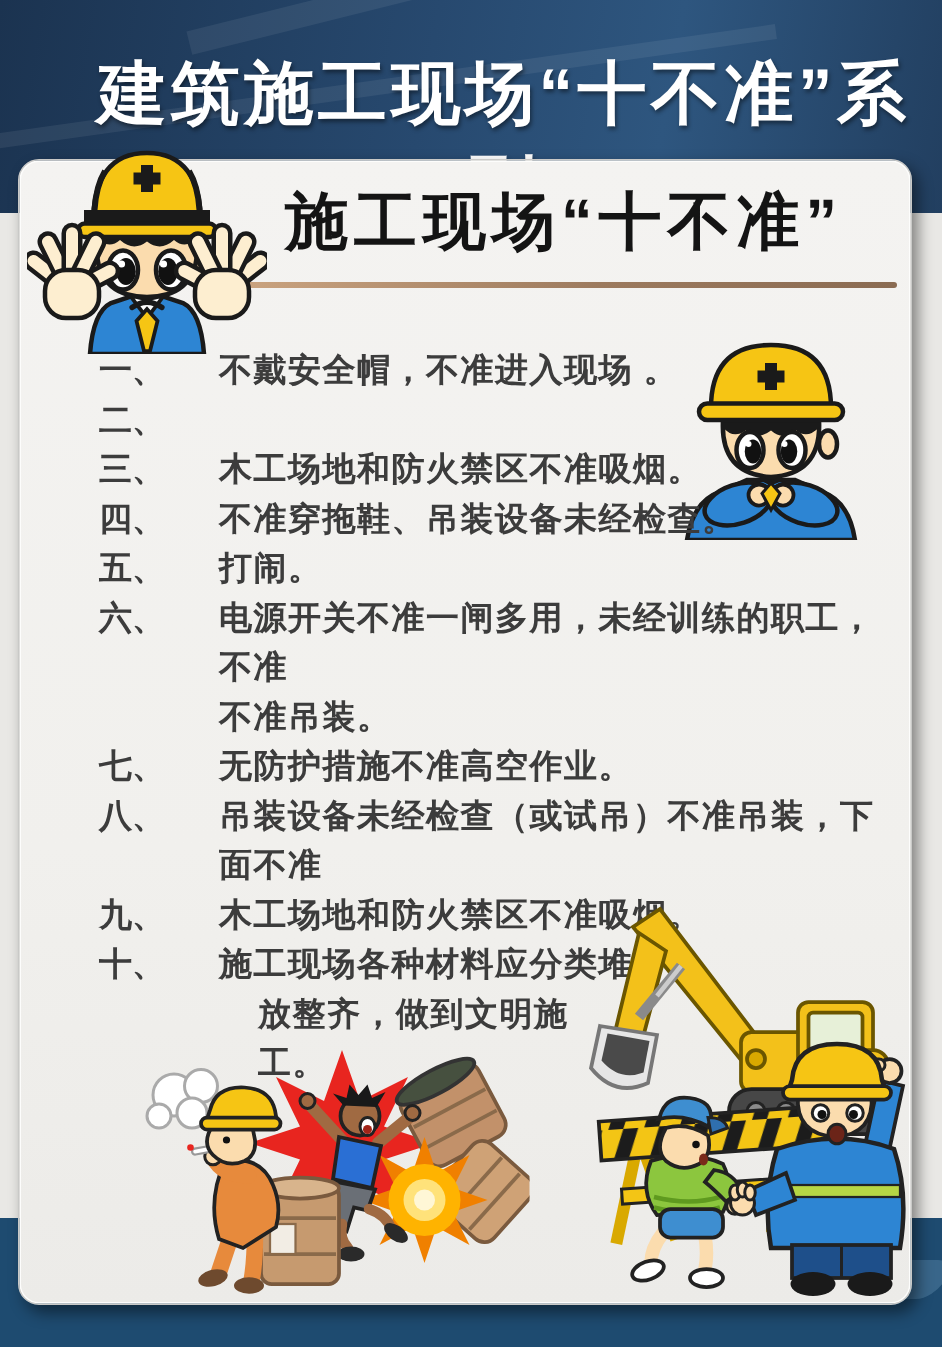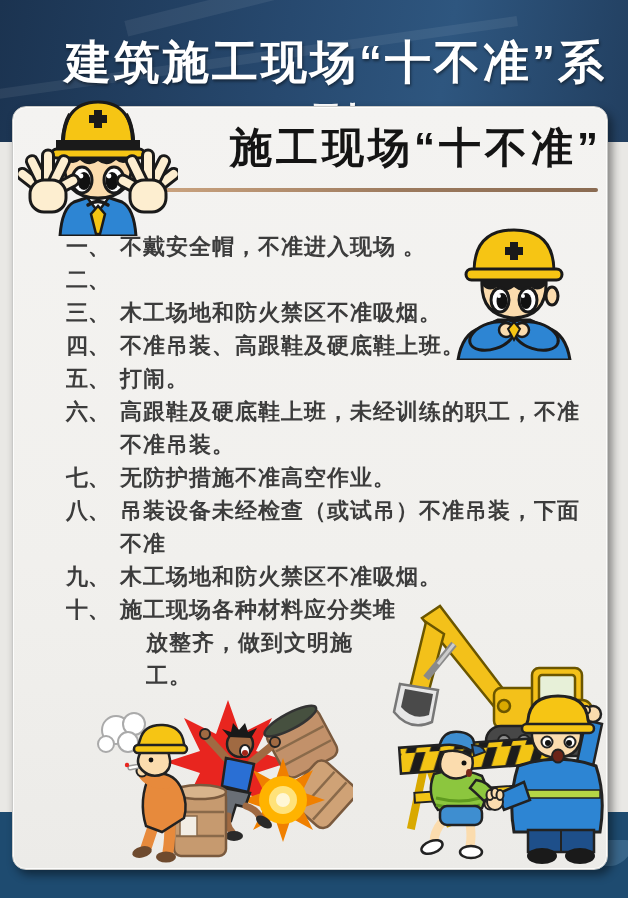--- a/index.html
+++ b/index.html
@@ -24,36 +24,36 @@
     text-shadow:1px 2px 3px rgba(0,0,0,.45);
   }
   
   .card{
     position:absolute;left:12px;top:106px;width:594px;height:762px;
     background:linear-gradient(180deg,#f4f3f1 0%,#f1f0ed 60%,#ecebe8 100%);
     border-radius:14px;border:1px solid #c9c9c7;
     box-shadow:4px 5px 10px rgba(0,0,0,.45), inset 0 0 0 1px #fdfdfc;
   }
   .poster-title{
-    position:absolute;left:150px;top:120px;width:452px;text-align:right;
+    position:absolute;left:150px;top:120px;width:452px;text-align:center;
     color:#141414;font-size:42px;font-weight:bold;letter-spacing:4px;
   }
   .title-rule{
     position:absolute;left:162px;top:188px;width:436px;height:4px;border-radius:2px;
     background:linear-gradient(90deg,#caa37f,#9c7a5e 55%,#8a6b52);
   }
   
   .rules{
     position:absolute;left:66px;top:230px;width:520px;
     font-size:22px;font-weight:bold;line-height:33px;color:#3c3c3c;
   }
   .rule{display:flex;align-items:flex-start;}
   .rule .num{flex:0 0 54px;}
   .rule .lines{flex:1;}
-  .rule .line{display:block;letter-spacing:1px;}
+  .rule .line{display:block;letter-spacing:1px;margin-left:26px;}
   .rule:nth-of-type(10) .line:nth-of-type(2),
   .rule:nth-of-type(10) .line:nth-of-type(3){padding-left:26px;}
   
   .illus{position:absolute;}
   .stop-worker{left:18px;top:88px;width:160px;height:148px;}
   .collar-worker{left:448px;top:222px;width:132px;height:138px;}
   .scene-right{left:382px;top:592px;width:223px;height:276px;}
   .scene-left{left:78px;top:700px;width:275px;height:168px;}
 </style>
 </head>
@@ -166,33 +166,33 @@
     </div>
     <div class="rule">
       <span class="num">三、</span>
       <span class="lines">
           <span class="line">木工场地和防火禁区不准吸烟。</span>
         </span>
     </div>
     <div class="rule">
       <span class="num">四、</span>
       <span class="lines">
-          <span class="line">不准吊装、高跟鞋及硬底鞋上班。</span>
+          <span class="line">不准穿拖鞋、吊装设备未经检查。</span>
         </span>
     </div>
     <div class="rule">
       <span class="num">五、</span>
       <span class="lines">
         <span class="line">打闹。</span>
       </span>
     </div>
     <div class="rule">
       <span class="num">六、</span>
       <span class="lines">
-        <span class="line">高跟鞋及硬底鞋上班，未经训练的职工，不准</span>
+        <span class="line">电源开关不准一闸多用，未经训练的职工，不准</span>
         <span class="line">不准吊装。</span>
       </span>
     </div>
     <div class="rule">
       <span class="num">七、</span>
       <span class="lines">
           <span class="line">无防护措施不准高空作业。</span>
         </span>
     </div>
     <div class="rule">

